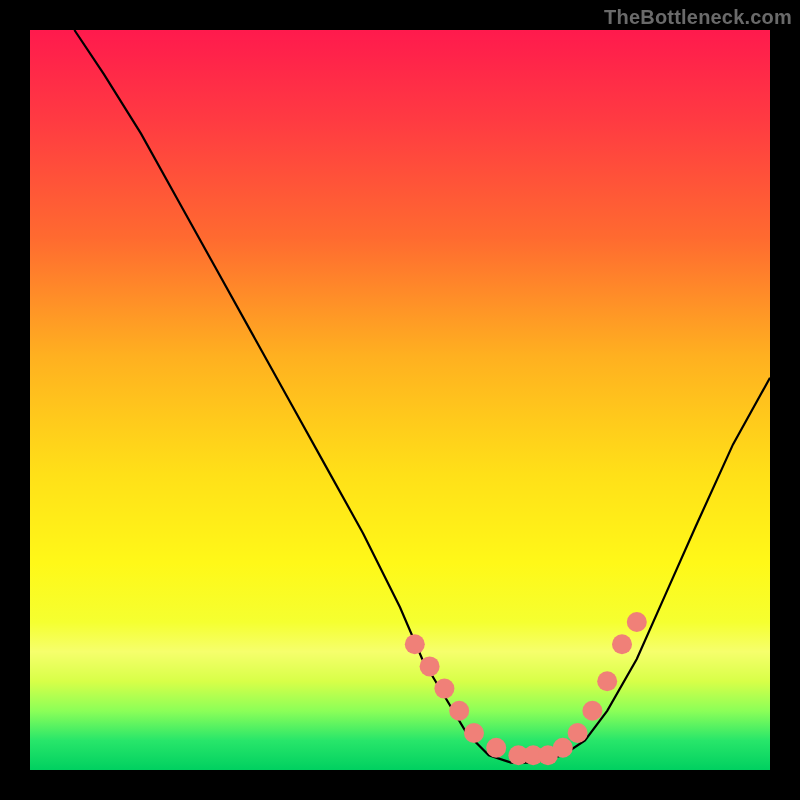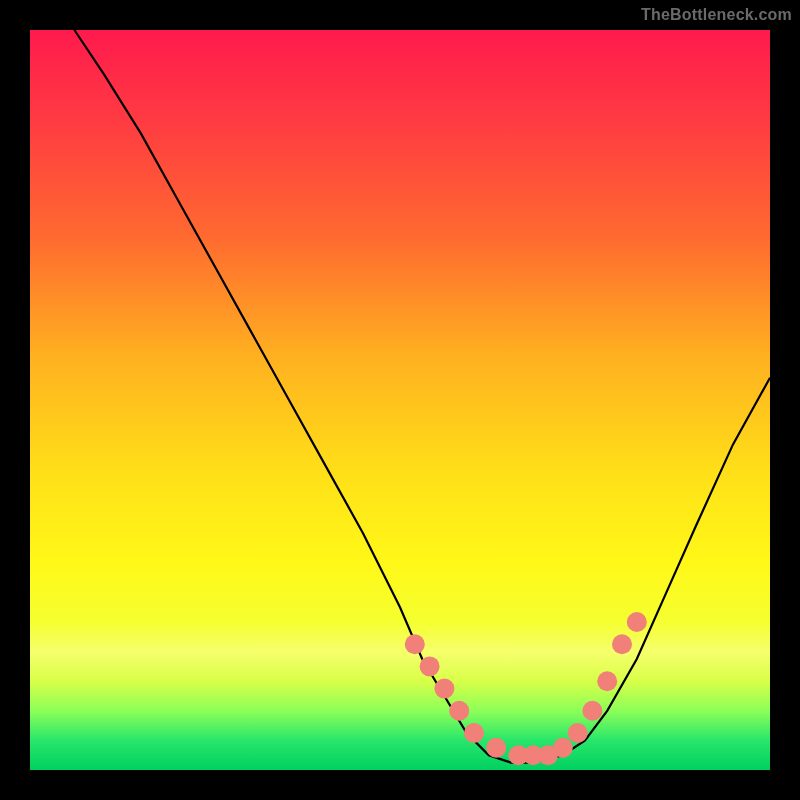--- a/index.html
+++ b/index.html
@@ -38,21 +38,21 @@
       #8cff58 92%,
       #28e66a 96%,
       #00d060 100%
     );
   }
   .watermark {
     position: absolute;
     top: 6px;
     right: 8px;
     color: #6a6a6a;
-    font-size: 16px;
+    font-size: 20px;
     font-weight: 600;
     letter-spacing: 0.2px;
     user-select: none;
   }
   svg.curve {
     position: absolute;
     left: 0;
     top: 0;
     width: 740px;
     height: 740px;

